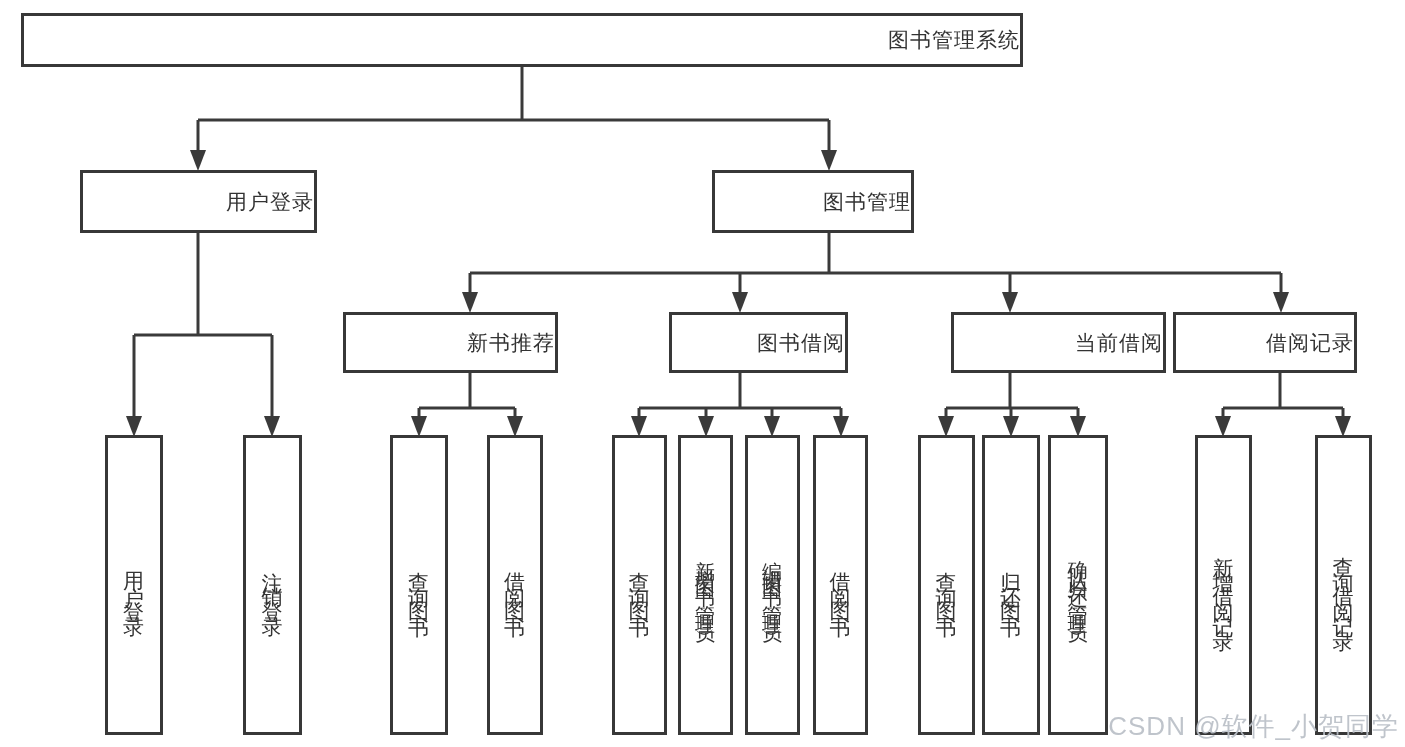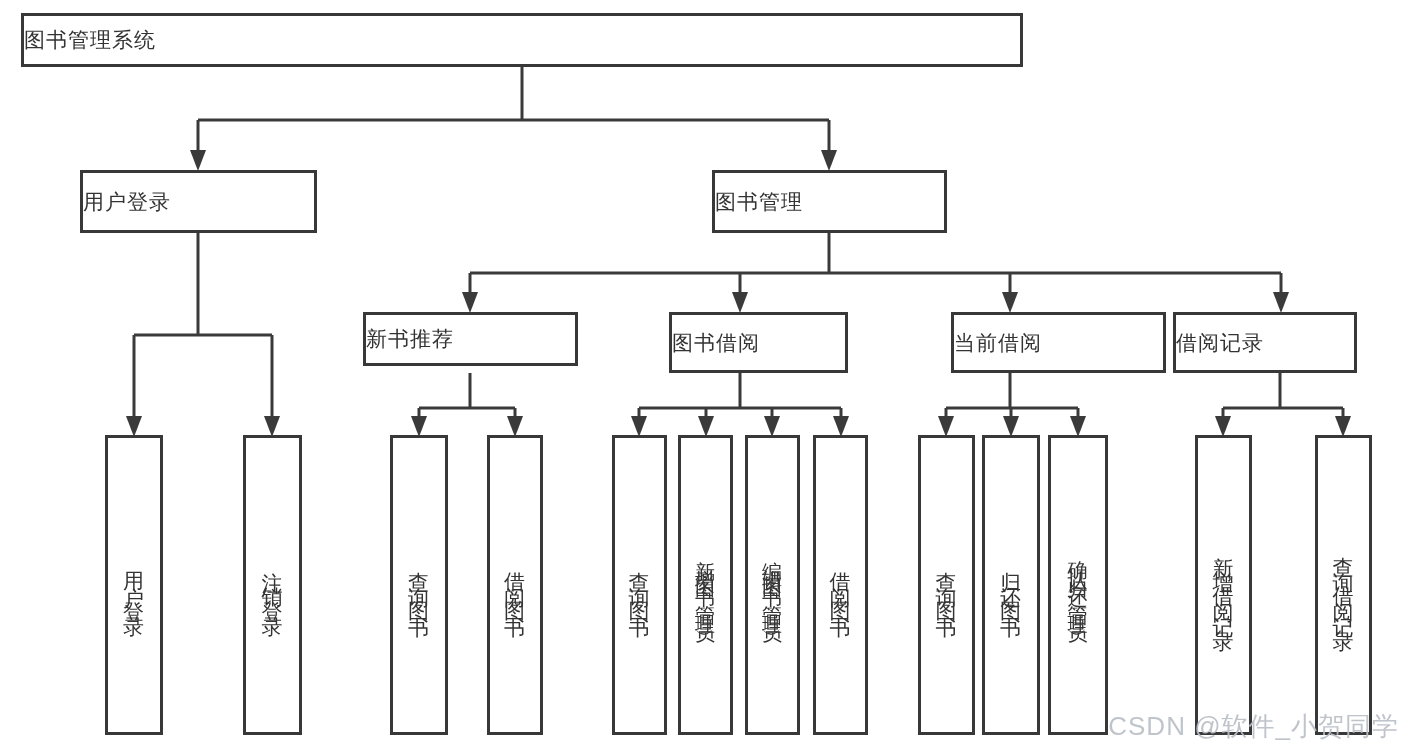--- a/index.html
+++ b/index.html
@@ -3,21 +3,21 @@
 <meta charset="utf-8">
 <style>
   html,body { margin:0; padding:0; background:#ffffff; }
   .canvas {
     position:relative; width:1405px; height:747px; background:#ffffff;
     font-family:"Liberation Sans", sans-serif; overflow:hidden;
   }
   svg.connectors { position:absolute; left:0; top:0; z-index:1; }
   .box {
     position:absolute; box-sizing:border-box; background:#ffffff;
-    border:3px solid #383838; display:flex; align-items:center; justify-content:flex-start;
+    border:3px solid #383838; display:flex; align-items:center; justify-content:flex-end;
     color:#333333; font-size:21px; z-index:2; letter-spacing:1px;
   }
   .vbox {
     position:absolute; box-sizing:border-box; background:#ffffff;
     border:3px solid #383838; display:flex; align-items:center; justify-content:center;
     color:#333333; font-size:21px; z-index:2;
     top:435px; height:300px;
   }
   .vtext { writing-mode:vertical-rl; text-orientation:mixed; line-height:1; }
   .sp4 { letter-spacing:15px; }
@@ -100,25 +100,25 @@
     </g>
   </svg>
 
   <div class="box" style="left:21px; top:13px; width:1002px; height:54px;">
     <span>图书管理系统</span>
   </div>
 
   <div class="box" style="left:80px; top:170px; width:237px; height:63px;">
     <span>用户登录</span>
   </div>
-  <div class="box" style="left:712px; top:170px; width:235px; height:63px;">
+  <div class="box" style="left:712px; top:170px; width:202px; height:63px;">
     <span>图书管理</span>
   </div>
 
-  <div class="box" style="left:363px; top:312px; width:215px; height:54px;">
+  <div class="box" style="left:343px; top:312px; width:215px; height:61px;">
     <span>新书推荐</span>
   </div>
   <div class="box" style="left:669px; top:312px; width:179px; height:61px;">
     <span>图书借阅</span>
   </div>
   <div class="box" style="left:903px; top:312px; width:215px; height:61px;margin-left:48px;">
     <span>当前借阅</span>
   </div>
   <div class="box" style="left:1173px; top:312px; width:184px; height:61px;">
     <span>借阅记录</span>

